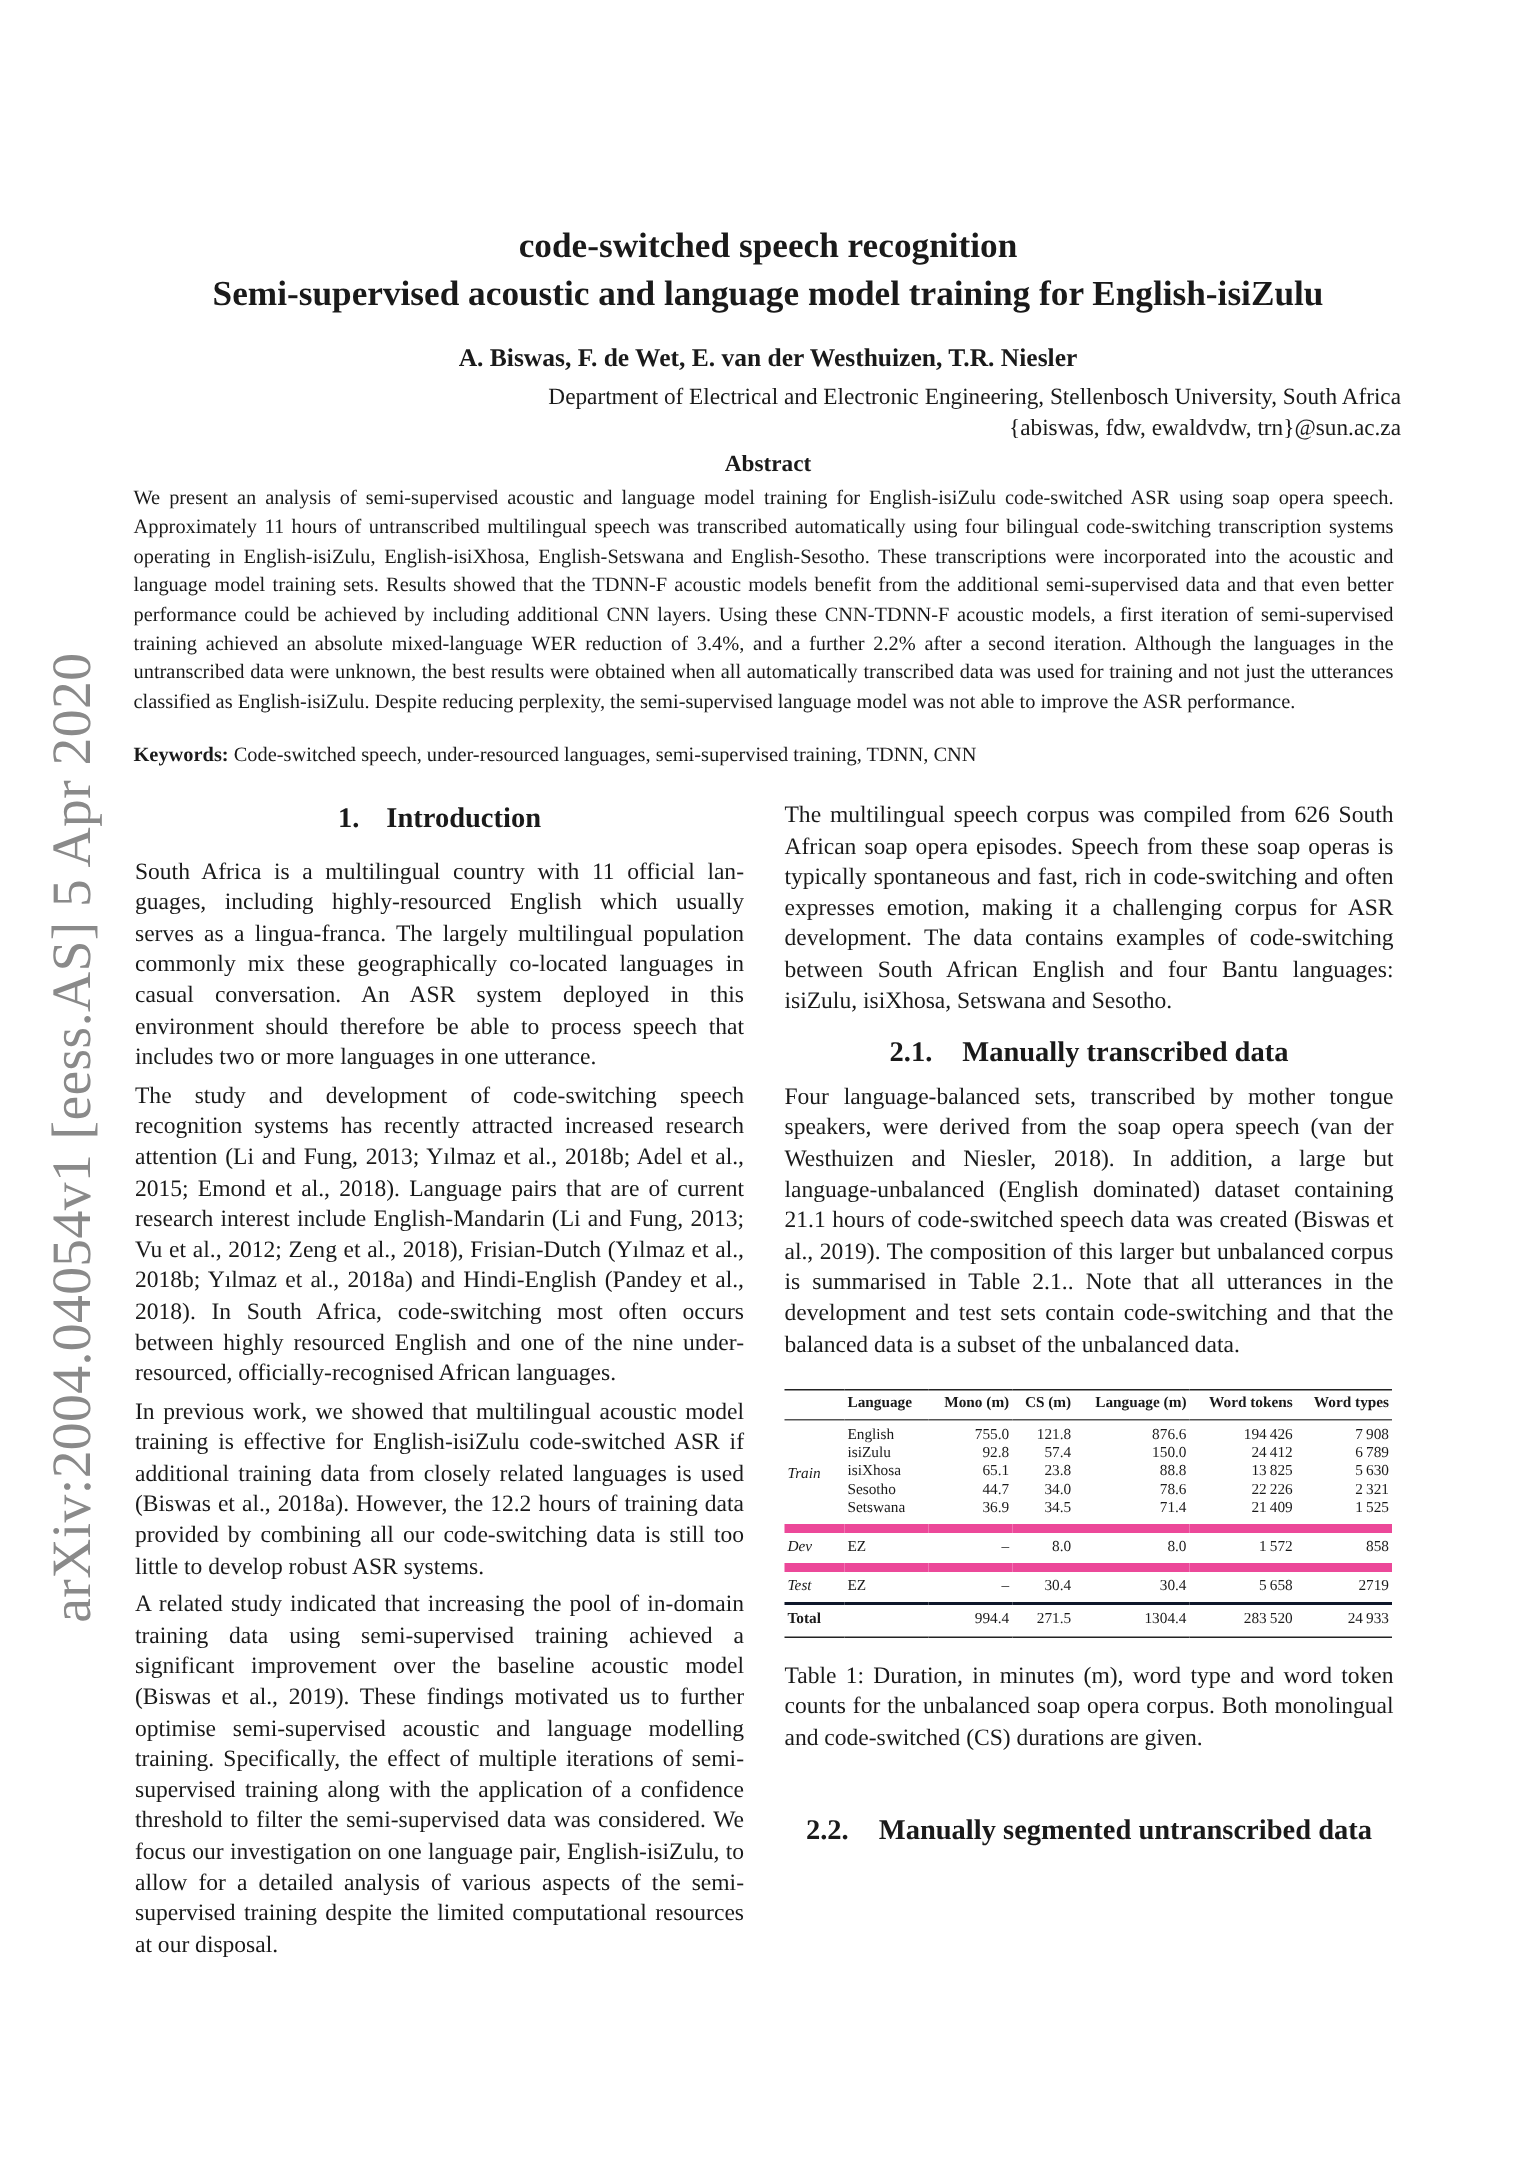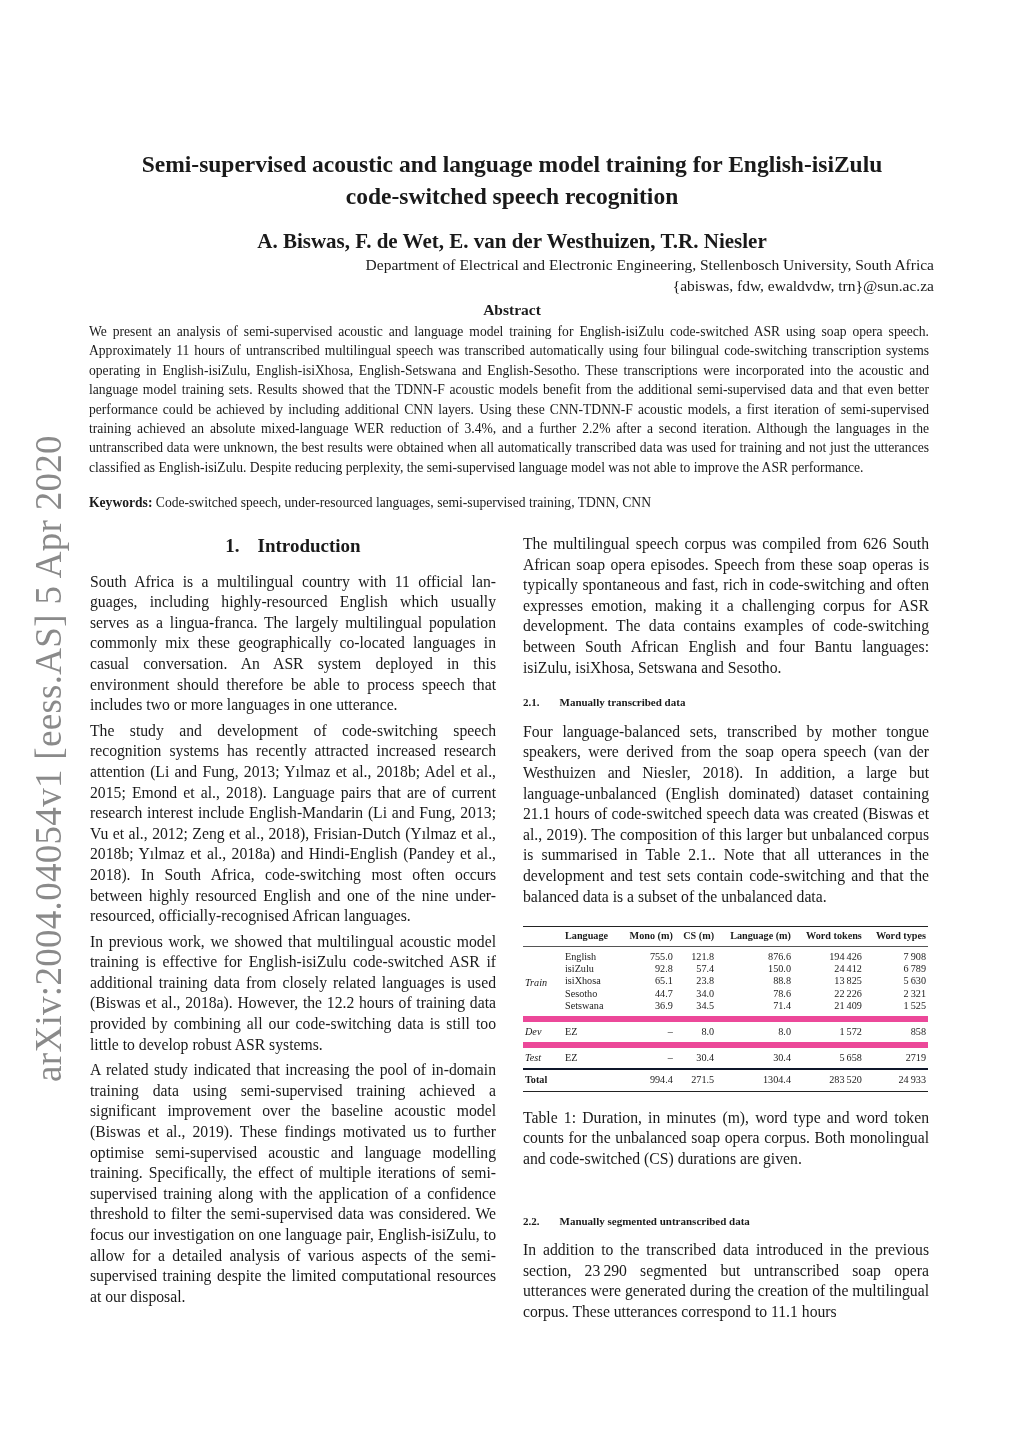--- a/index.html
+++ b/index.html
@@ -16,21 +16,21 @@
       display: block; transform: rotate(-90deg); white-space: nowrap;
       font-size: 37px; color: #8a8a8a; letter-spacing: 0.3px;
       font-family: "Liberation Serif", serif;
     }
     .title {
       position: absolute; left: 90px; width: 844px; top: 148px;
       text-align: center; font-weight: bold; font-size: 23.5px; line-height: 32px;
     }
     .authors {
       position: absolute; left: 90px; width: 844px; top: 229px; text-align: center;
-      font-weight: bold; font-size: 21px;
+      font-weight: bold; font-size: 17px;
     }
     .affil {
       position: absolute; left: 90px; width: 844px; top: 254px; text-align: right;
       font-size: 15.5px; line-height: 21px;
     }
     .abstract-head {
       position: absolute; left: 90px; width: 844px; top: 301px; text-align: center;
       font-weight: bold; font-size: 15.5px;
     }
     .abstract {
@@ -42,21 +42,21 @@
       font-size: 13.6px; line-height: 19px;
     }
     .keywords b { font-weight: bold; }
     .col { position: absolute; width: 406px; font-size: 15.7px; line-height: 20.6px; }
     .col.left { left: 90px; top: 534px; }
     .col.right { left: 523px; top: 534px; }
     .sec-h {
       text-align: center; font-weight: bold; font-size: 19px; margin: 2px 0 15px 0;
     }
     .sec-h .num { margin-right: 18px; }
-    .subsec-h { font-weight: bold; font-size: 11px; margin: 14px 0 9px 0; }
+    .subsec-h { font-weight: bold; font-size: 19px; margin: 14px 0 9px 0; text-align: center; }
     .subsec-h .num { margin-right: 20px; }
     p { margin: 0 0 5px 0; text-align: justify; hyphens: manual; }
     .tbl-wrap { margin: 19px 0 0 0; }
     table {
       width: 405px; border-collapse: collapse; font-size: 10.2px; line-height: 12.4px;
     }
     table thead tr { border-top: 1.4px solid #222; border-bottom: 1px solid #555; margin-top: 35px; }
     table th { font-weight: bold; padding: 3px 2px 3px 2px; text-align: right; }
     table th.lang { text-align: left; }
     table td { padding: 0 2px; text-align: right; }
@@ -74,22 +74,22 @@
     .gap-after-caption { height: 22px; }
   </style>
 </head>
 <body>
 
 <div class="arxiv-stamp">
   <span>arXiv:2004.04054v1  [eess.AS]  5 Apr 2020</span>
 </div>
 
 <div class="title">
+  <div>code-switched speech recognition</div>
   <div>Semi-supervised acoustic and language model training for English-isiZulu</div>
-  <div>code-switched speech recognition</div>
 </div>
 <div class="authors">A. Biswas, F. de Wet, E. van der Westhuizen, T.R. Niesler</div>
 <div class="affil">
   <div>Department of Electrical and Electronic Engineering, Stellenbosch University, South Africa</div>
   <div>{abiswas, fdw, ewaldvdw, trn}@sun.ac.za</div>
 </div>
 
 <div class="abstract-head">Abstract</div>
 <div class="abstract">
   <p>We present an analysis of semi-supervised acoustic and language model training for English-isiZulu code-switched ASR using soap opera speech. Approximately 11 hours of untranscribed multilingual speech was transcribed automatically using four bilingual code-switching transcription systems operating in English-isiZulu, English-isiXhosa, English-Setswana and English-Sesotho. These transcriptions were incorporated into the acoustic and language model training sets. Results showed that the TDNN-F acoustic models benefit from the additional semi-supervised data and that even better performance could be achieved by including additional CNN layers. Using these CNN-TDNN-F acoustic models, a first iteration of semi-supervised training achieved an absolute mixed-language WER reduction of 3.4%, and a further 2.2% after a second iteration. Although the languages in the untranscribed data were unknown, the best results were obtained when all automatically transcribed data was used for training and not just the utterances classified as English-isiZulu. Despite reducing perplexity, the semi-supervised language model was not able to improve the ASR performance.</p>
@@ -206,14 +206,13 @@
         </tr>
       </tbody>
     </table>
     <p class="caption">Table 1:  Duration, in minutes (m), word type and word token counts for the unbalanced soap opera corpus.  Both monolingual and code-switched (CS) durations are given.</p>
   </div>
   <div class="gap-after-caption"></div>
 
   <div class="subsec-h">
     <span class="num">2.2.</span><span>Manually segmented untranscribed data</span>
   </div>
-  <p>In addition to the transcribed data introduced in the previ­ous section, 23 290 segmented but untranscribed soap opera utterances were generated during the creation of the multi­lingual corpus.  These utterances correspond to 11.1 hours</p>
 </div>
 
 </body></html>

